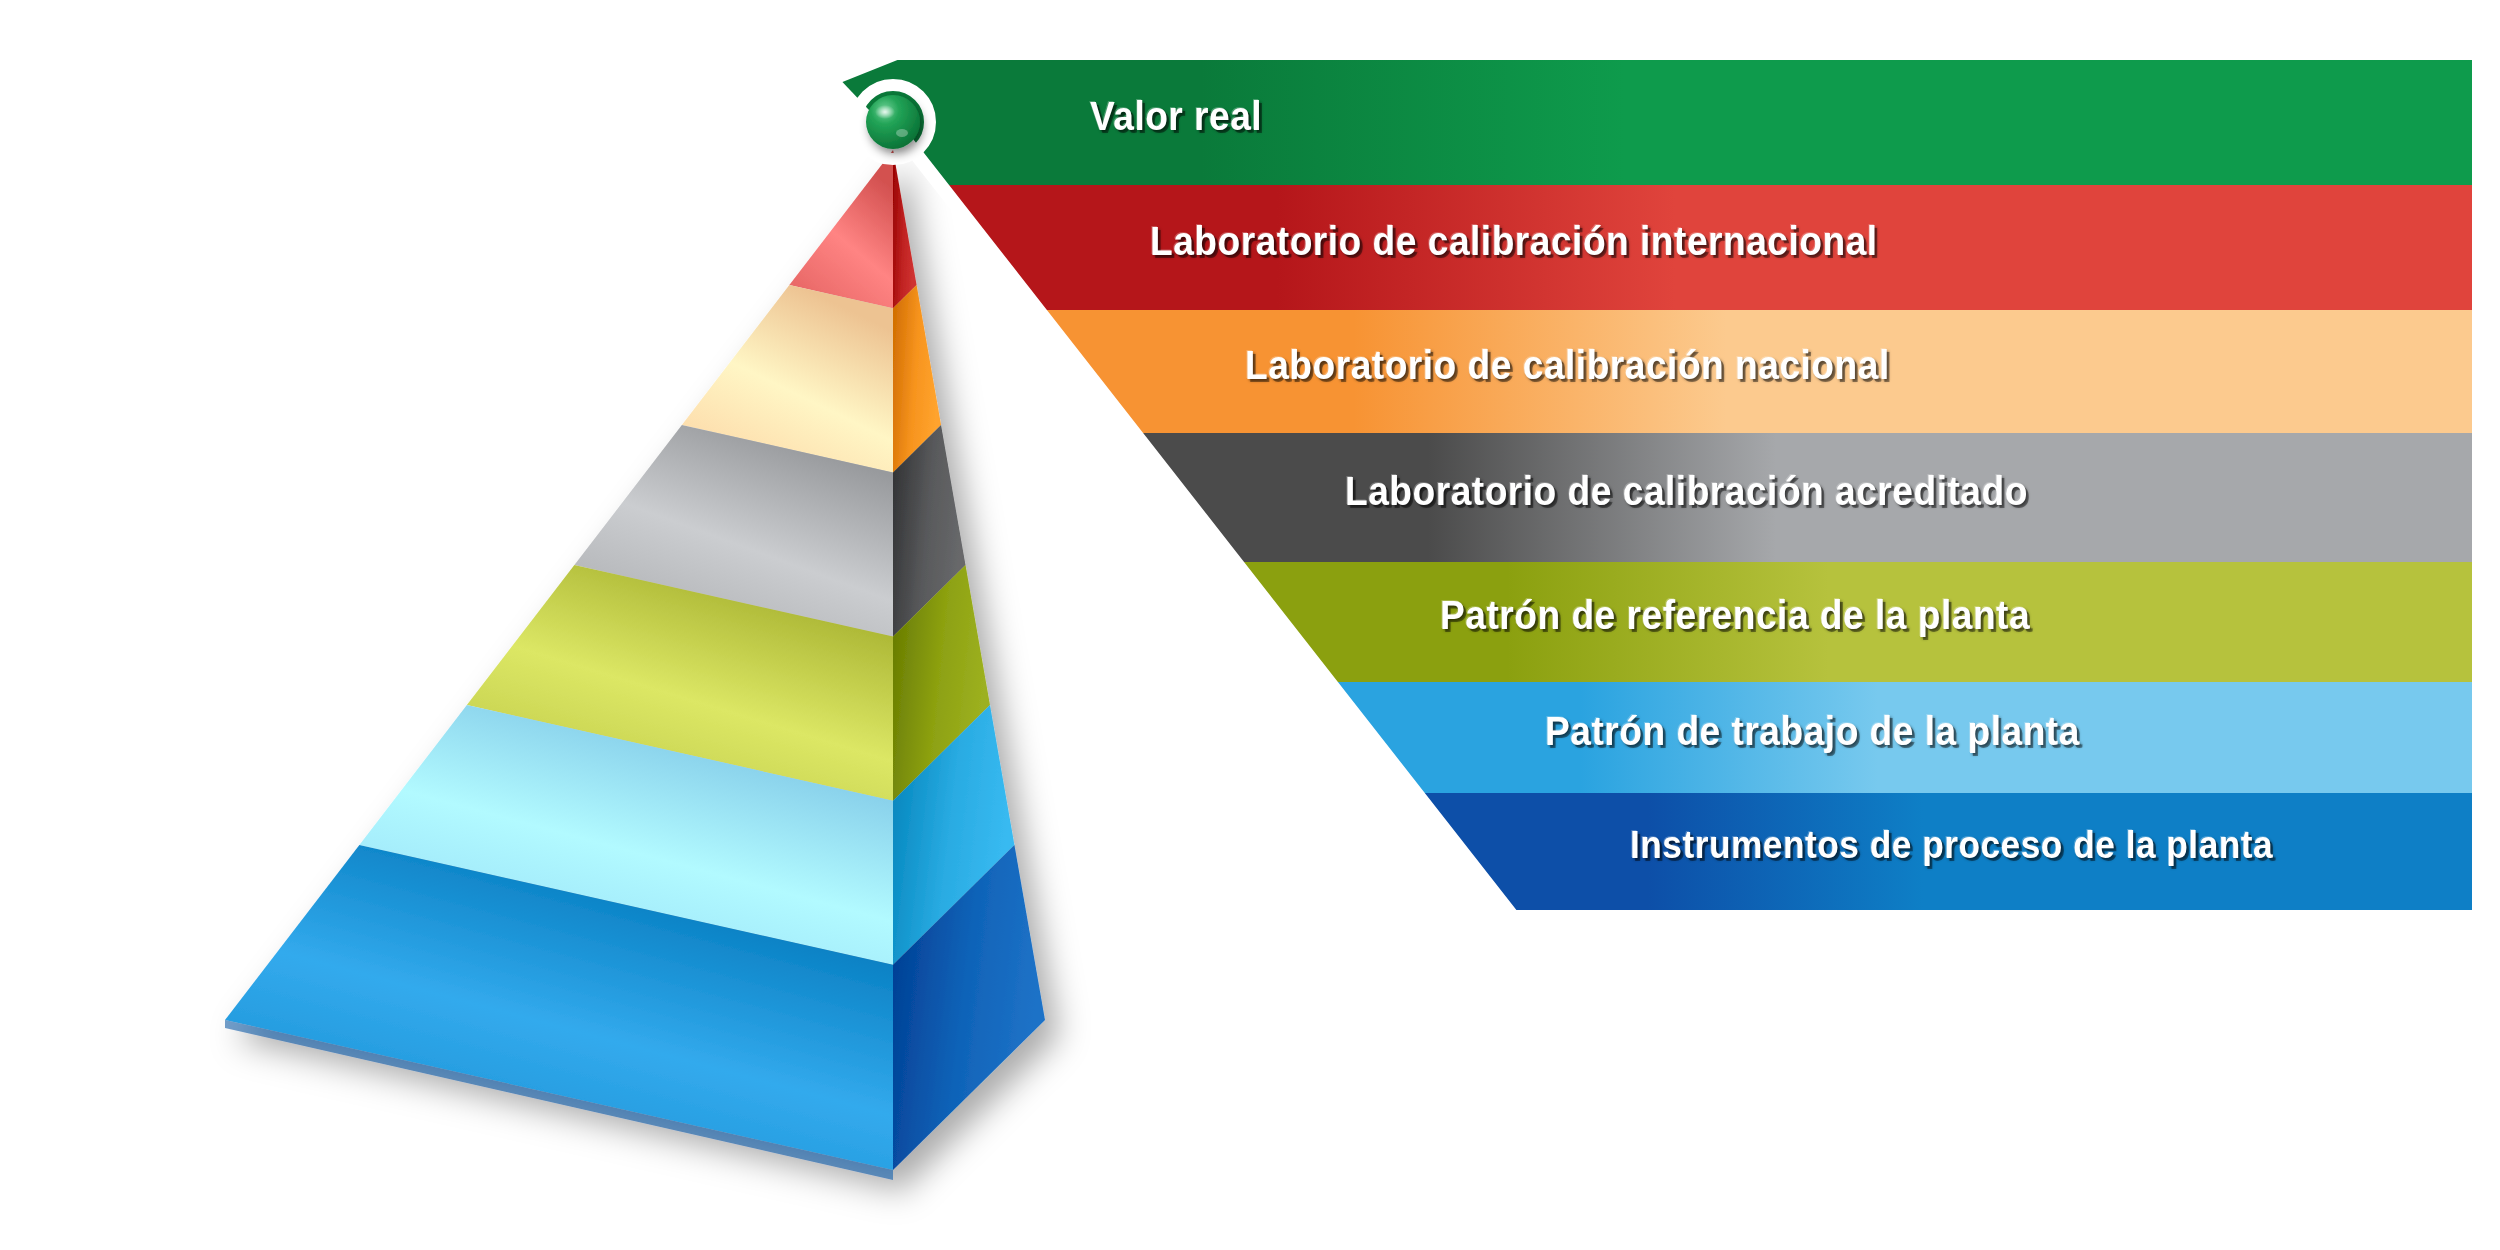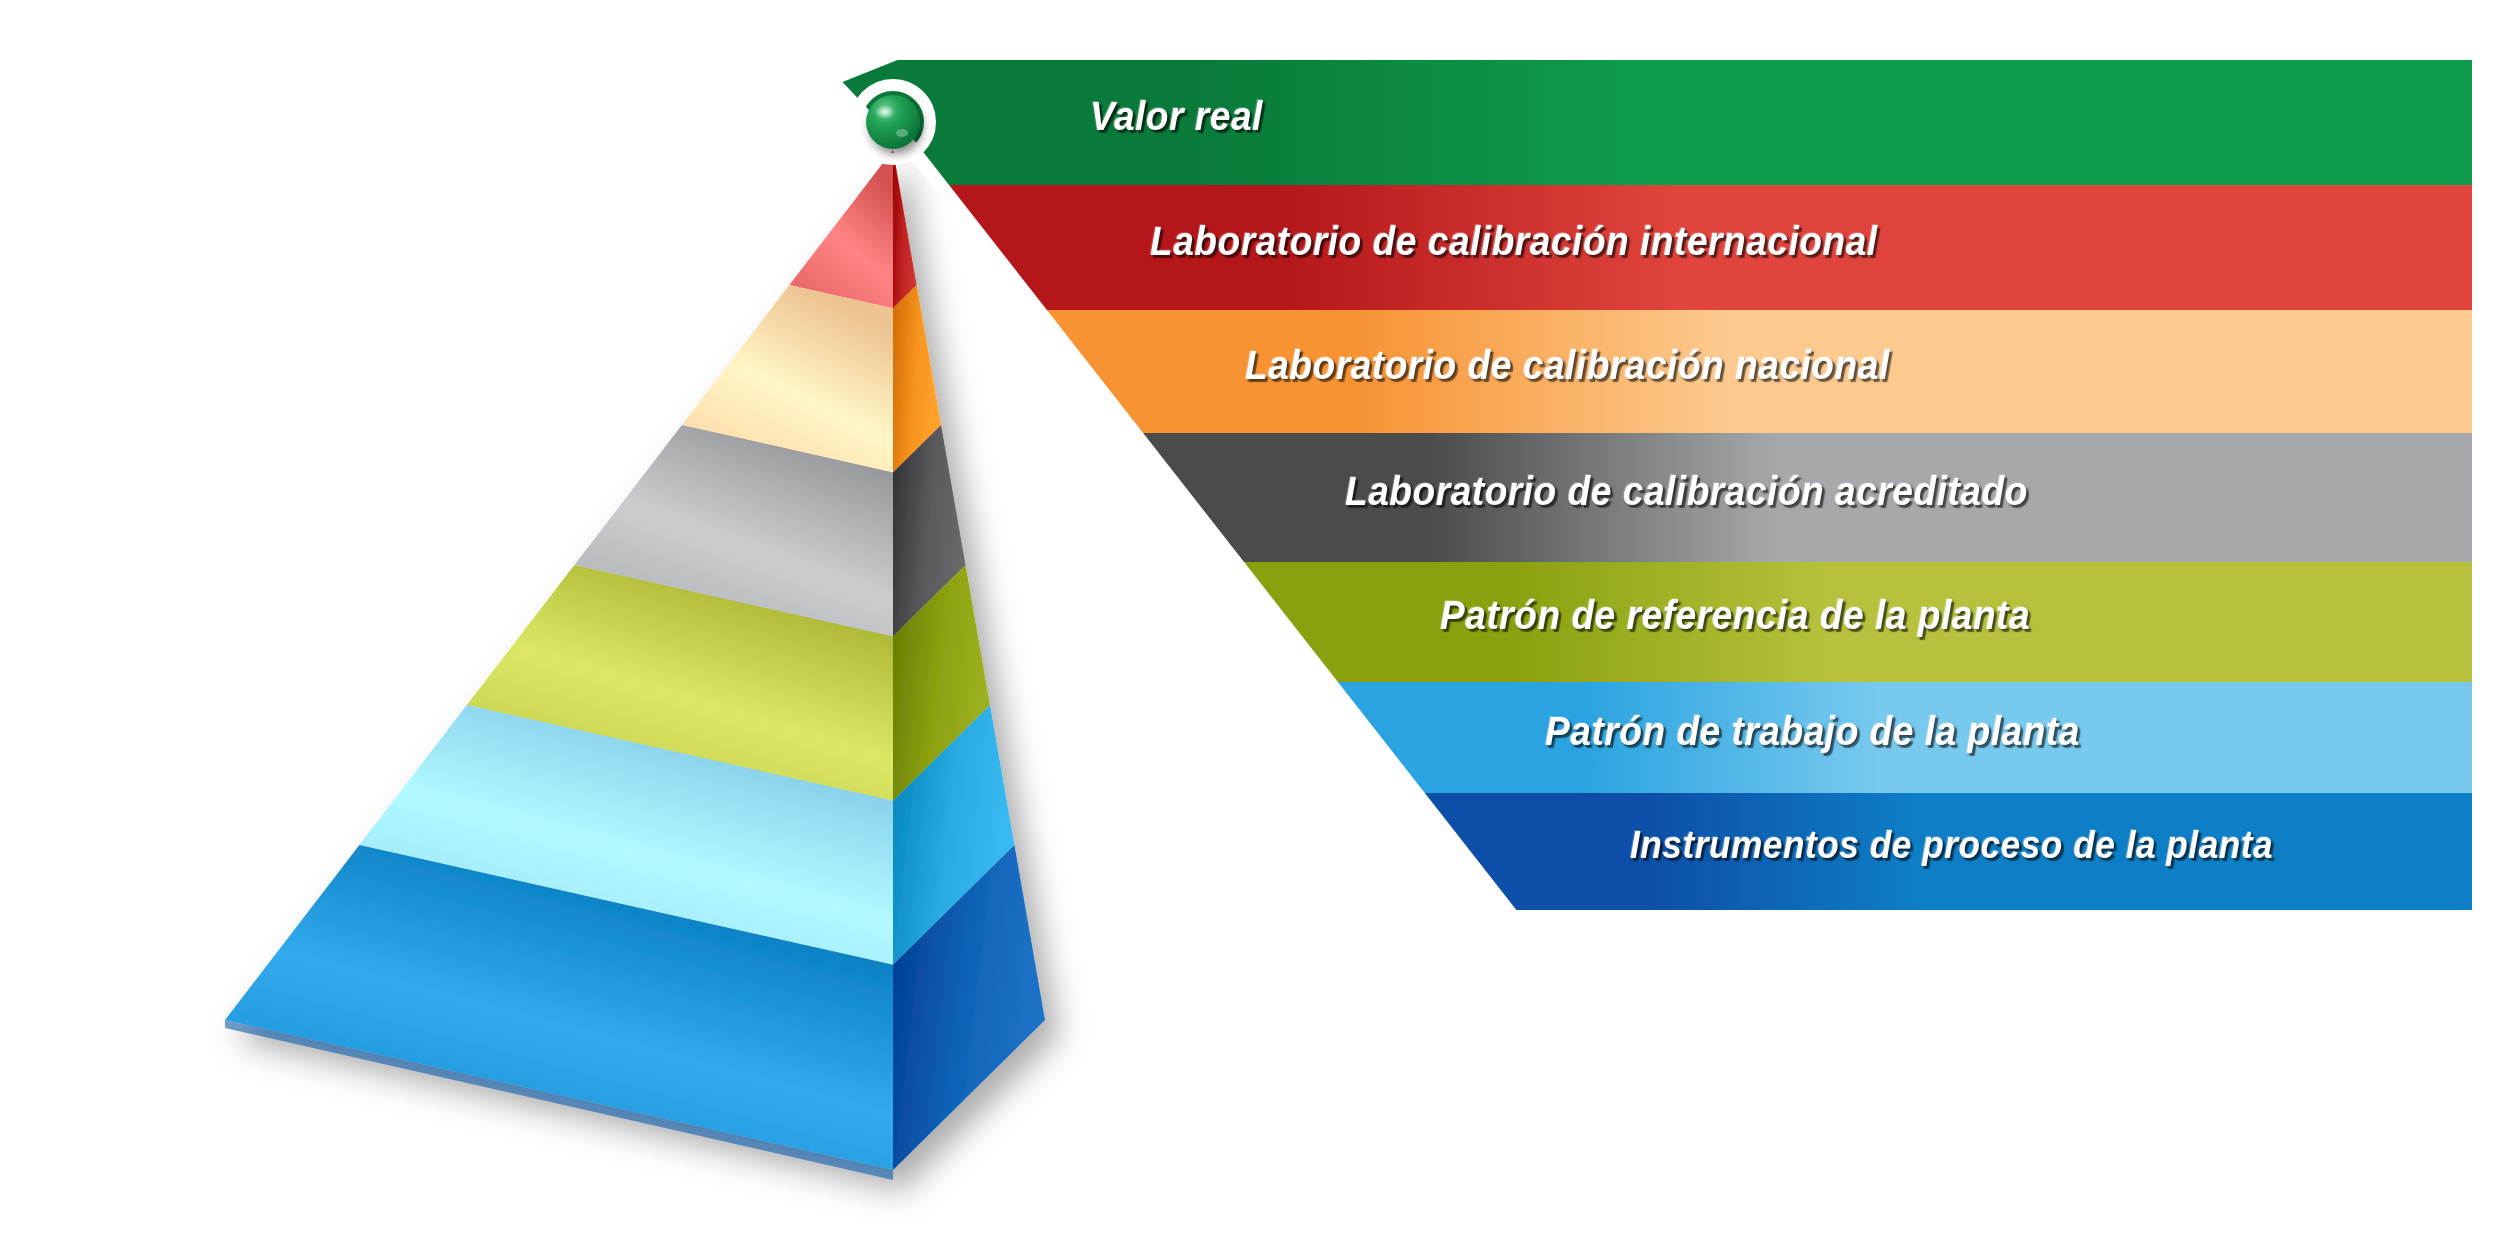--- a/index.html
+++ b/index.html
@@ -1,21 +1,21 @@
 <!DOCTYPE html>
 <html><head>
 <meta charset="utf-8">
 <style>
   html,body{margin:0;padding:0;background:#ffffff;}
   body{
     width:2500px;height:1250px;overflow:hidden;
     font-family:"Liberation Sans", sans-serif;
     position:relative;
   }
-  #stage{position:absolute;left:0;top:0;width:2500px;height:1250px;background:#fff;font-style:italic;}
+  #stage{position:absolute;left:0;top:0;width:2500px;height:1250px;background:#fff;}
   #svg-root{position:absolute;left:0;top:0;width:2500px;height:1250px;display:block;}
 
   
   .band-label{
     position:absolute;
     white-space:nowrap;
     color:#ffffff;
     font-weight:bold;
     font-family:"Liberation Sans", sans-serif;
     letter-spacing:0.5px;

